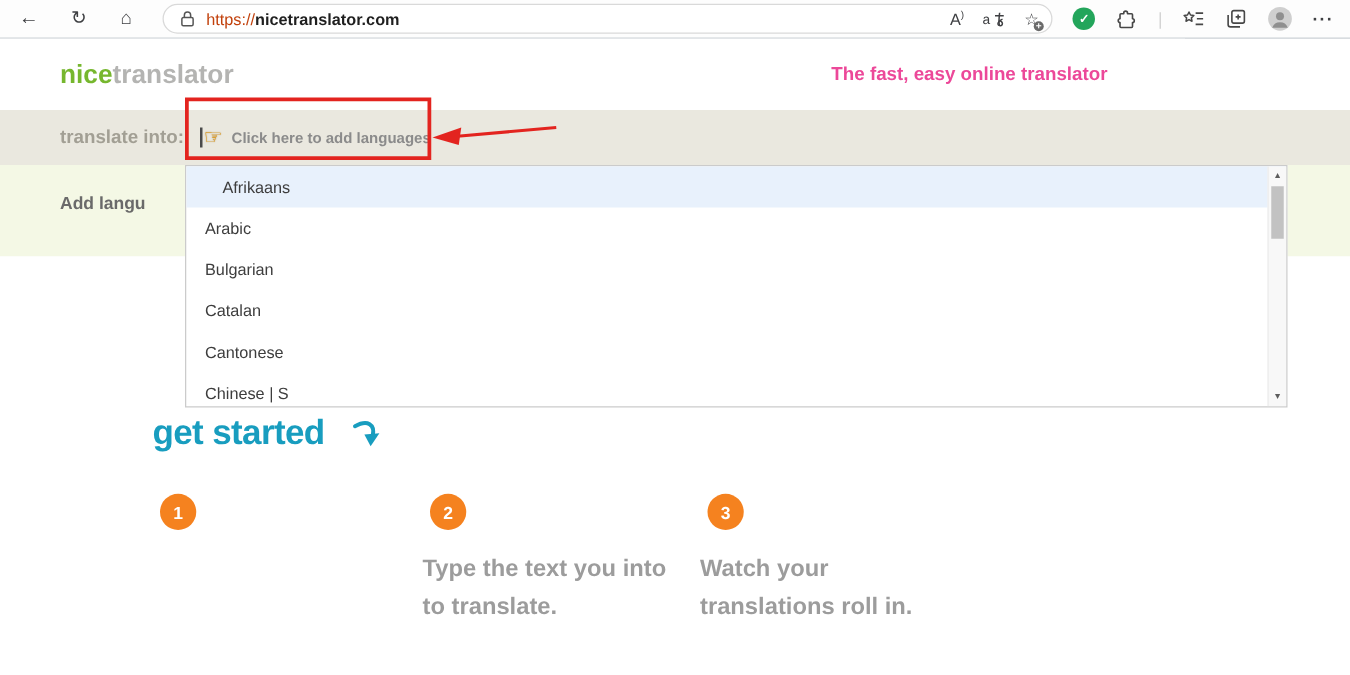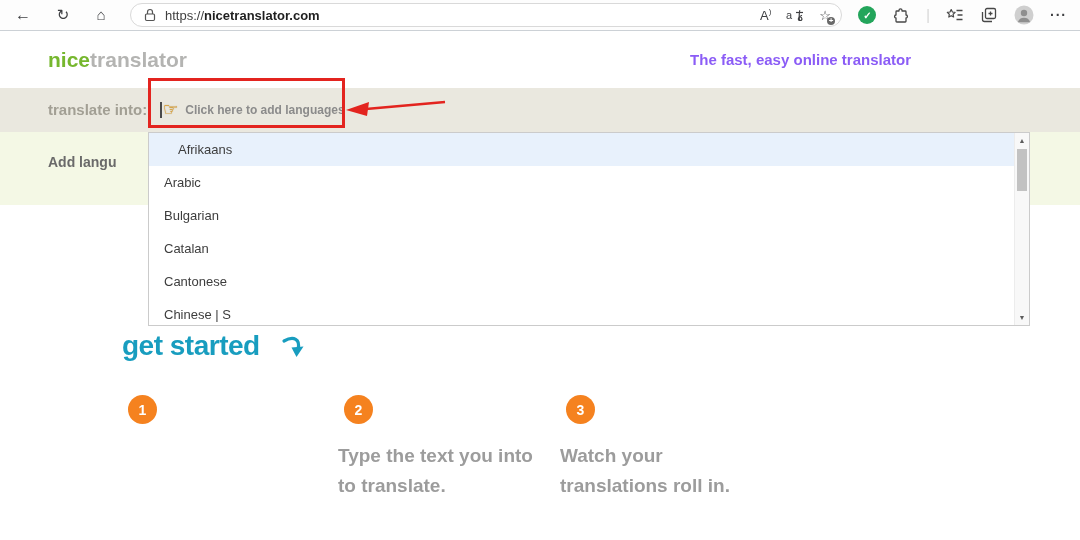--- a/index.html
+++ b/index.html
@@ -14,21 +14,21 @@
   .tb-btn { background:none; border:none; color:#3f4043; font-size:15px;
             width:30px; height:26px; line-height:24px; text-align:center; cursor:pointer; }
   .tb-btn.back { margin-left:8px; font-size:16px; }
   .tb-btn.refresh { margin-left:10px; font-size:15px; }
   .tb-btn.home { margin-left:8px; font-size:15px; }
 
   .addressbar { margin-left:14px; width:712px; height:24px; background:#fff;
                 border:1px solid #d9d9d9; border-radius:13px; display:flex;
                 align-items:center; padding:0 10px 0 13px; }
   .addressbar .url { margin-left:9px; font-size:13px; color:#222; white-space:nowrap; }
-  .addressbar .scheme { color:#404040; }
+  .addressbar .scheme { color:#c2410c; }
   .addressbar .host { color:#1f1f1f; font-weight:bold; }
   .pill-icons { margin-left:auto; display:flex; align-items:center; gap:15px; }
   .pill-icons .ico { color:#3f4043; font-size:13px; cursor:pointer; position:relative; }
   .sup { font-size:8px; vertical-align:6px; }
   .star-wrap { font-size:14px; position:relative; }
   .star-plus { position:absolute; right:-4px; bottom:-2px; font-size:8px; font-weight:bold;
                background:#6a6a6a; color:#fff; border-radius:50%; width:8px; height:8px;
                line-height:8px; text-align:center; }
 
   .tb-right { margin-left:auto; display:flex; align-items:center; gap:16px; padding-right:13px; }
@@ -38,22 +38,22 @@
   .svg-ico { display:block; cursor:pointer; }
   .tb-sep { color:#d4d4d4; font-size:14px; }
   .more-btn { color:#3f4043; font-size:14px; font-weight:bold; letter-spacing:1px; cursor:pointer; }
 
   
   .siteheader { position:absolute; top:31px; left:0; width:948px; height:57px; background:#fff; }
   .logo { position:absolute; left:48px; top:0; height:57px; line-height:57px;
           font-size:21px; font-weight:bold; cursor:pointer; }
   .logo .nice { color:#76b72e; }
   .logo .translator { color:#b4b4b2; font-weight:bold; }
-  .tagline { position:absolute; right:37px; top:0; height:57px; line-height:57px;
-             font-size:15px; color:#8b5cf6; font-weight:bold; }
+  .tagline { position:absolute; right:62px; top:0; height:57px; line-height:57px;
+             font-size:15px; color:#ec4899; font-weight:bold; }
 
   
   .translatebar { position:absolute; top:88px; left:0; width:1080px; height:44px; background:#eae8df; }
   .translatebar .label { position:absolute; left:48px; top:0; height:60px; line-height:44px;
                          font-size:15px; font-weight:bold; color:#a29f94; }
   .addlang-btn { position:absolute; left:160px; top:0; height:44px; display:flex;
                  align-items:center; gap:7px; background:none; border:none; cursor:pointer; }
   .hand-ico { font-size:17px; color:#efa31d; border-left:2px solid #4a4a4a; padding-left:1px;
               line-height:16px; text-shadow:0 0 1px #7a5200; }
   .addlang-btn .txt { font-size:12px; color:#8b8b8b; font-weight:bold; }

